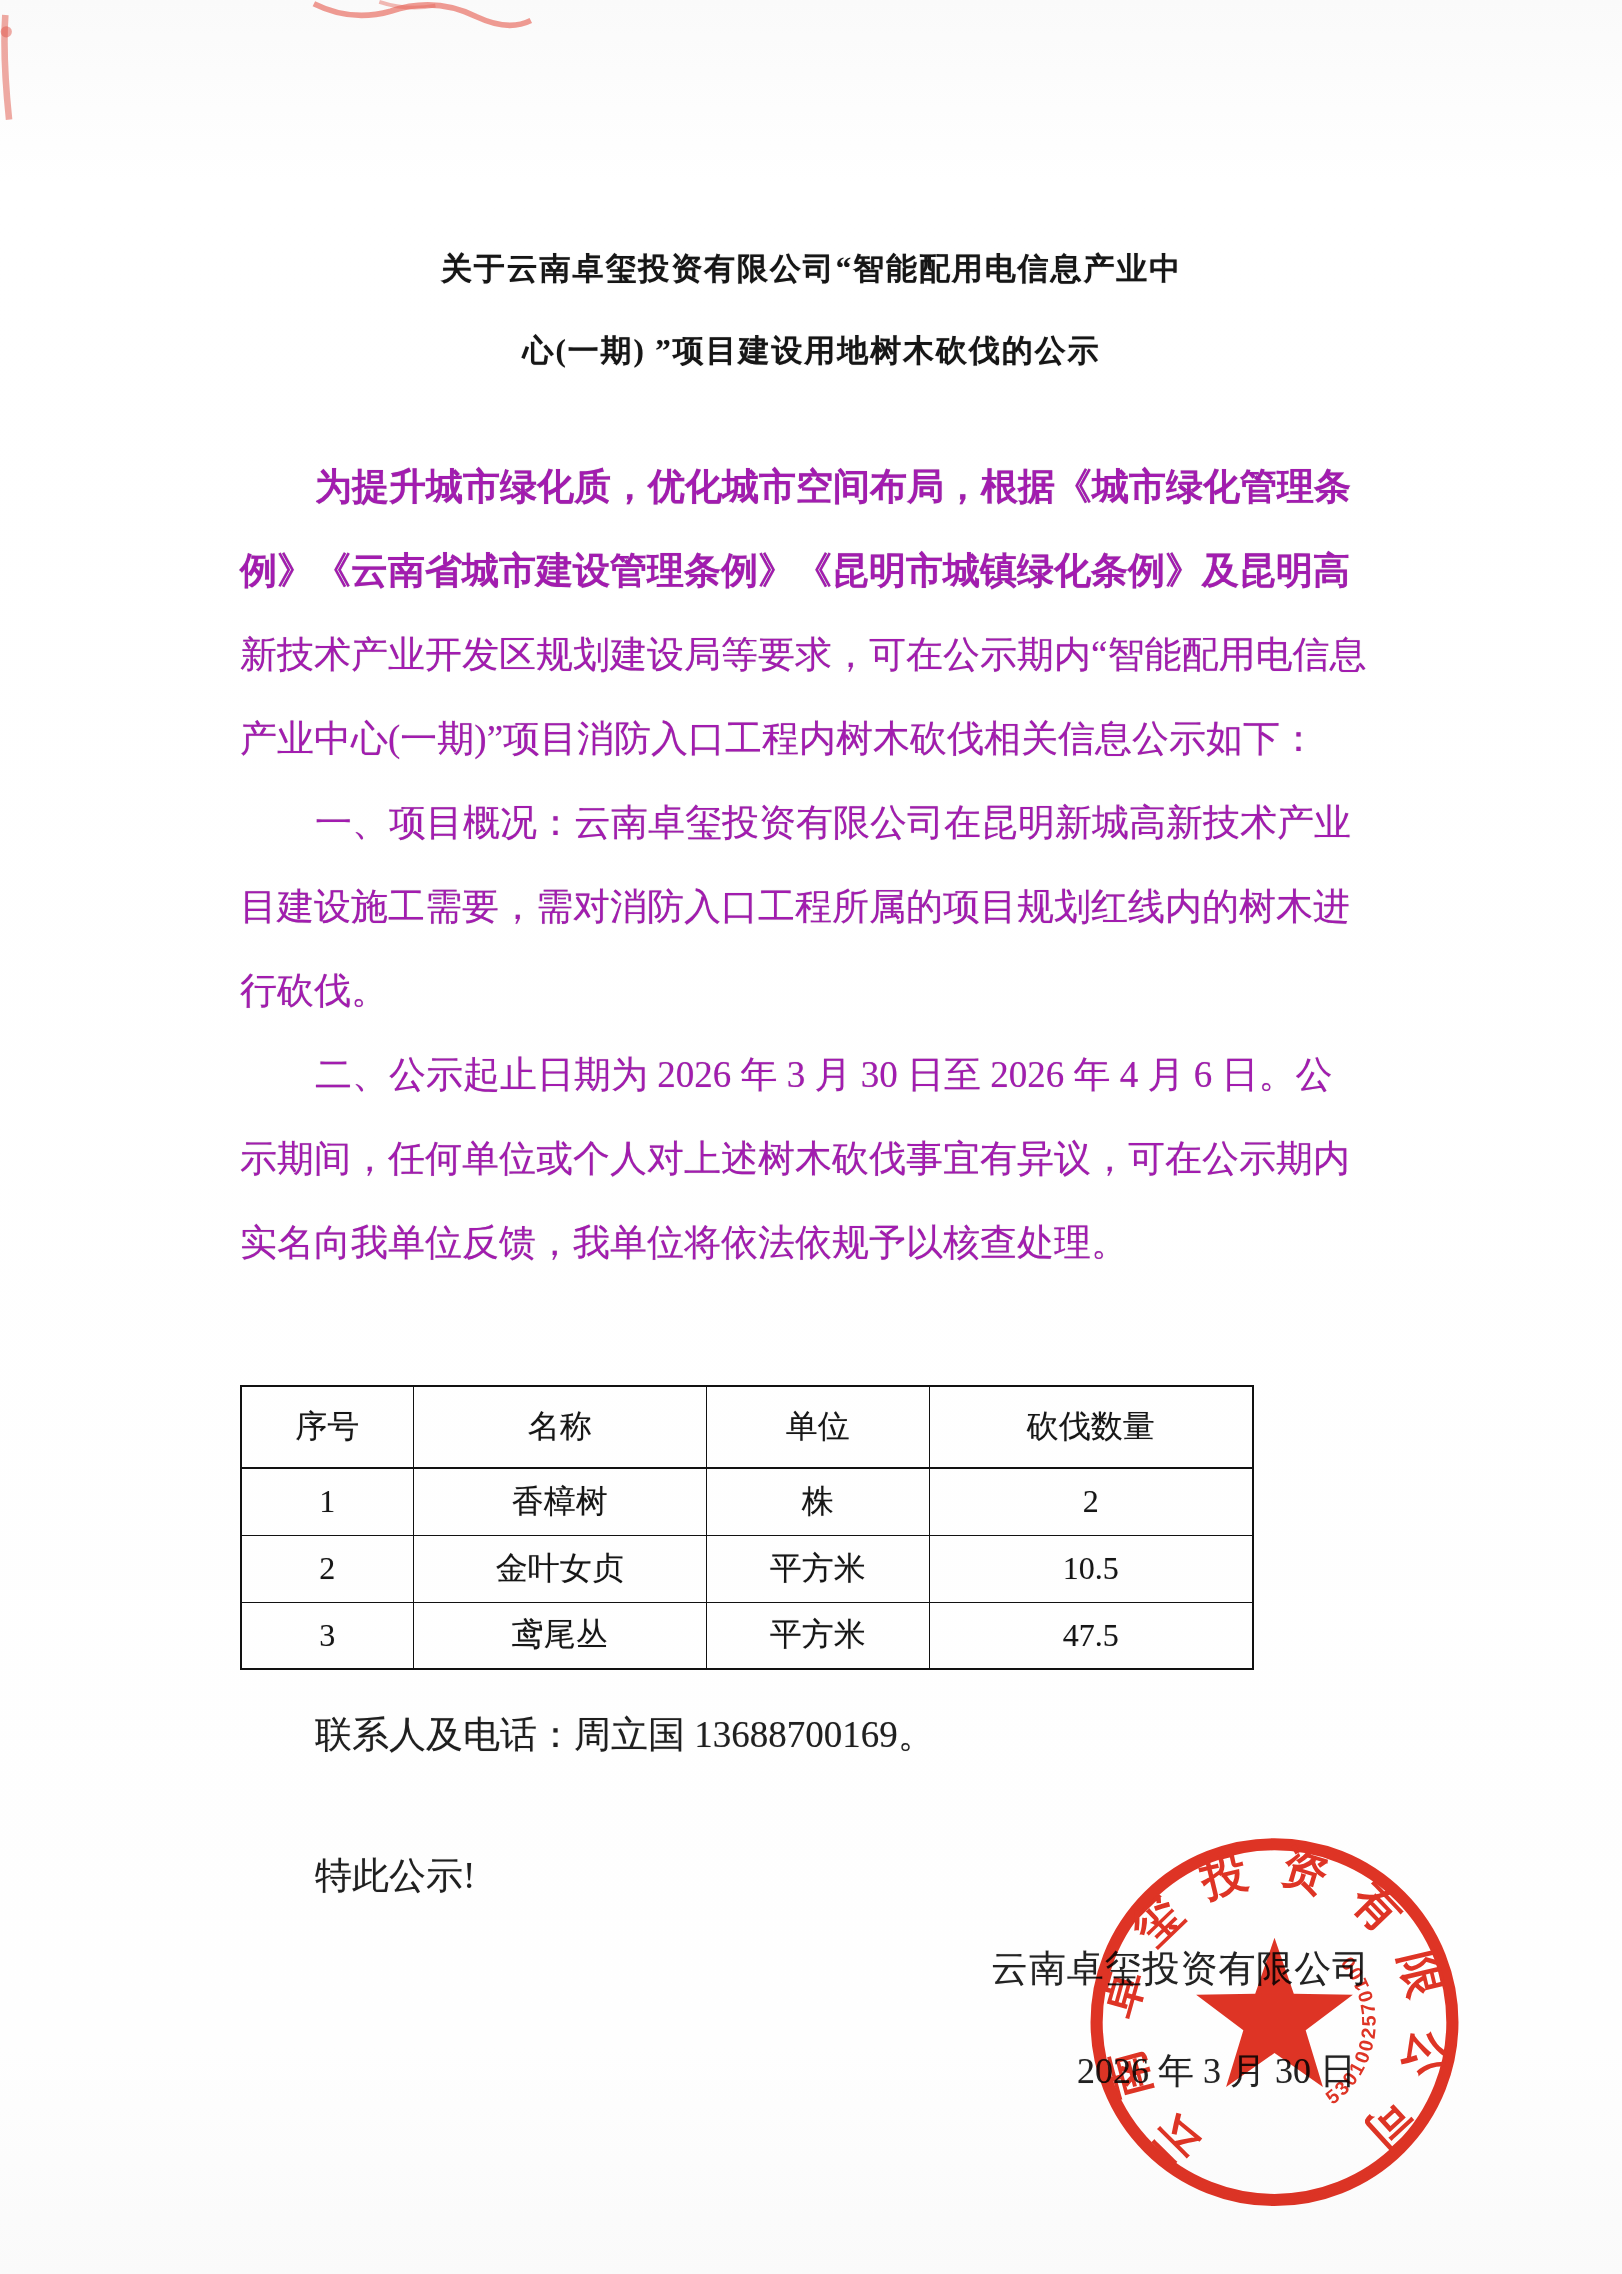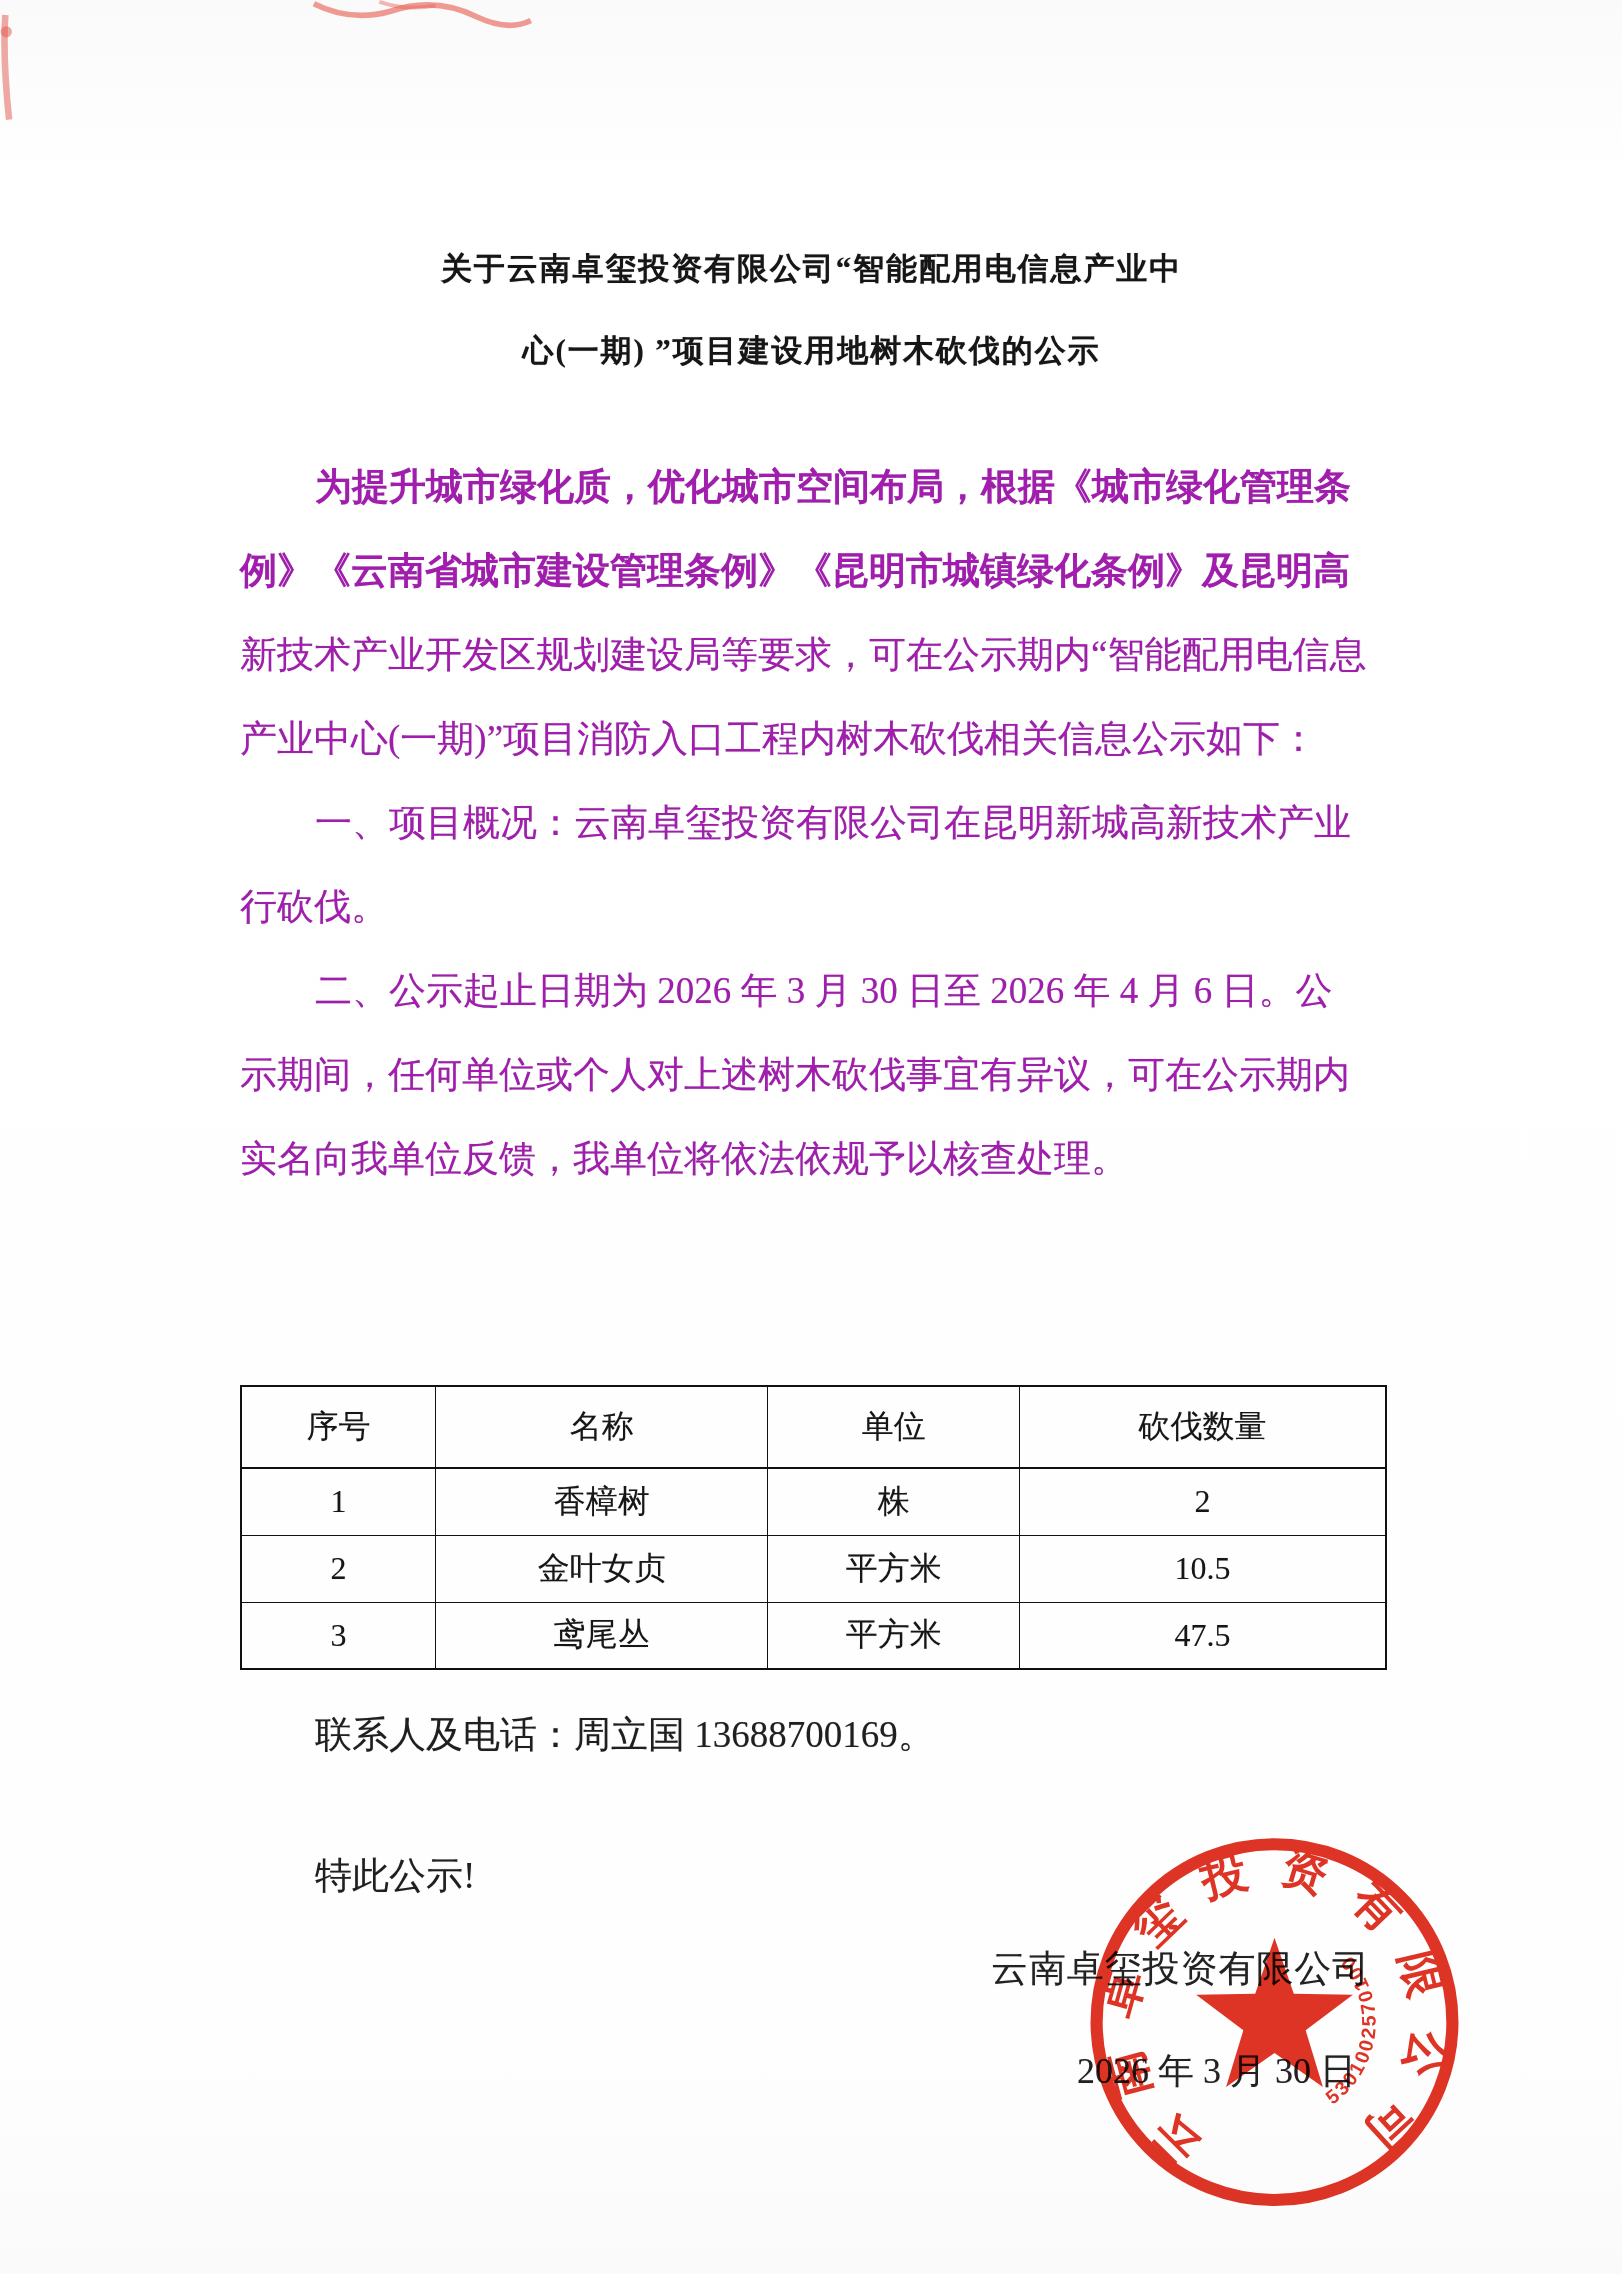--- a/index.html
+++ b/index.html
@@ -21,21 +21,21 @@
   }
   .body-text {
     position: absolute; top: 445px; left: 240px; width: 1162px;
     font-size: 37px; line-height: 84px; color: #a21caf;
     text-shadow: 0 0 0.9px rgba(0,0,0,.32);
   }
   .body-text .line { white-space: nowrap; }
   .body-text .indent { padding-left: 75px; }
   .body-text .bold { font-weight: bold; }
   table.fell-table {
-    position: absolute; top: 1385px; left: 240px; width: 1147px;
+    position: absolute; top: 1385px; left: 240px; width: 1014px;
     border-collapse: collapse; table-layout: fixed;
     font-size: 32px; color: #161616; text-align: center;
     text-shadow: 0 0 0.9px rgba(0,0,0,.3);
     border: 2.8px solid #111;
   }
   table.fell-table th, table.fell-table td {
     border: 1.9px solid #111; font-weight: normal; vertical-align: middle;
   }
   table.fell-table thead tr { height: 82px; }
   table.fell-table tbody tr { height: 67px; }
@@ -85,20 +85,21 @@
     <div>关于云南卓玺投资有限公司“智能配用电信息产业中</div>
     <div>心(一期) ”项目建设用地树木砍伐的公示</div>
   </div>
 
   <div class="body-text" id="body-lines">
       <div class="line indent bold">为提升城市绿化质，优化城市空间布局，根据《城市绿化管理条</div>
       <div class="line bold">例》《云南省城市建设管理条例》《昆明市城镇绿化条例》及昆明高</div>
       <div class="line">新技术产业开发区规划建设局等要求，可在公示期内“智能配用电信息</div>
       <div class="line">产业中心(一期)”项目消防入口工程内树木砍伐相关信息公示如下：</div>
       <div class="line indent">一、项目概况：云南卓玺投资有限公司在昆明新城高新技术产业</div>
+      <div class="line">目建设施工需要，需对消防入口工程所属的项目规划红线内的树木进</div>
       <div class="line">行砍伐。</div>
       <div class="line indent">二、公示起止日期为 2026 年 3 月 30 日至 2026 年 4 月 6 日。公</div>
       <div class="line">示期间，任何单位或个人对上述树木砍伐事宜有异议，可在公示期内</div>
       <div class="line">实名向我单位反馈，我单位将依法依规予以核查处理。</div>
     </div>
 
   <table class="fell-table">
     <colgroup>
         <col class="c1">
         <col class="c2">

